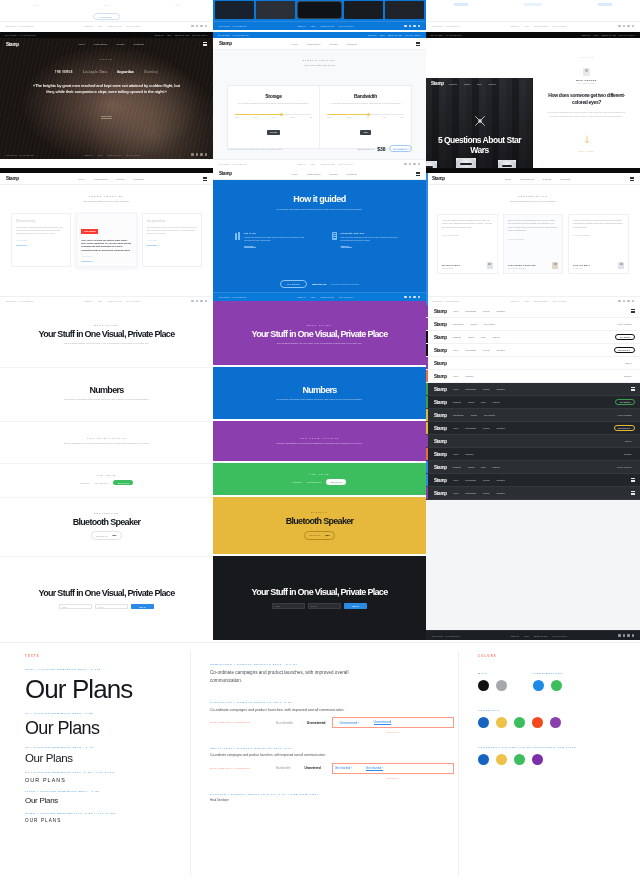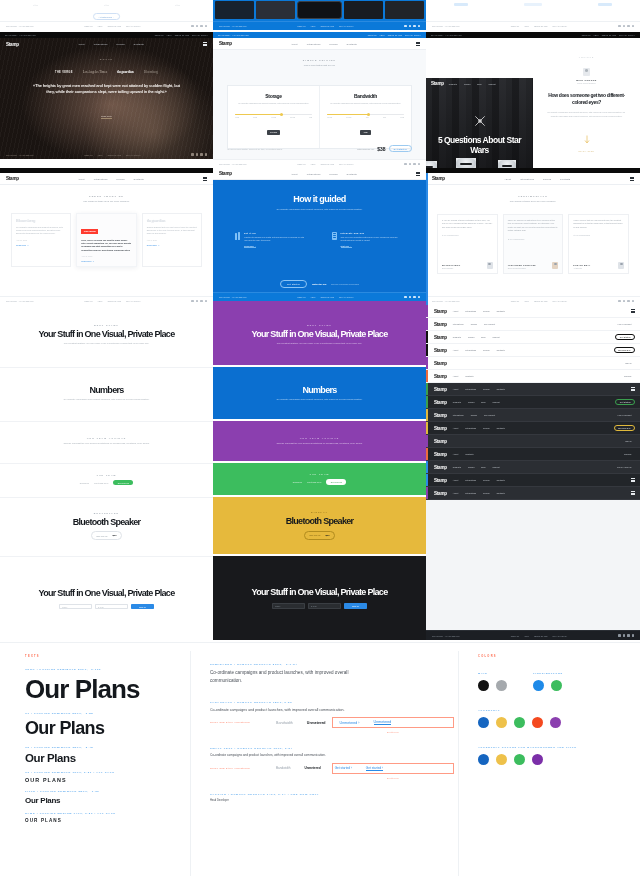--- a/index.html
+++ b/index.html
@@ -124,21 +124,21 @@
   .navvar.d { background:#2b2e33; border-bottom-color:#35383e; }
   .nv-links { display:flex; gap:7px; }
   .nv-links span { font-size:2.1px; color:#6e7681; }
   .nv-links span.w { color:#c8cdd3; }
   .accentbar { position:absolute; left:0; top:0; bottom:0; width:1.6px; }
 
   
   .sg { position:absolute; }
   .sg-cat { font-size:2.6px; font-weight:700; letter-spacing:1.3px; color:#ff6a4d; text-transform:uppercase; }
   .sg-spec { font-size:2.5px; font-weight:700; letter-spacing:.75px; color:#5aa8ee; text-transform:uppercase; margin-bottom:3px; }
-  .sg-sample { color:#14181d; font-weight:700; letter-spacing:-1px; }
+  .sg-sample { color:#14181d; font-weight:400; letter-spacing:-1px; }
   .sg-para { font-size:3.1px; color:#4a5058; line-height:1.75; }
   .swatchgrid { display:flex; gap:7px; }
   .swatch { width:11px; height:11px; border-radius:50%; }
   .note { font-size:2.4px; letter-spacing:.5px; }
   .note.or { color:#ff6a4d; }
   .obox { border:.5px solid #ff9b85; position:relative; }
   .obox-lbl { position:absolute; left:50%; transform:translateX(-50%); bottom:-6px; font-size:2.3px; color:#ff8b72; letter-spacing:.6px; }
 </style>
 </head>
 <body>

